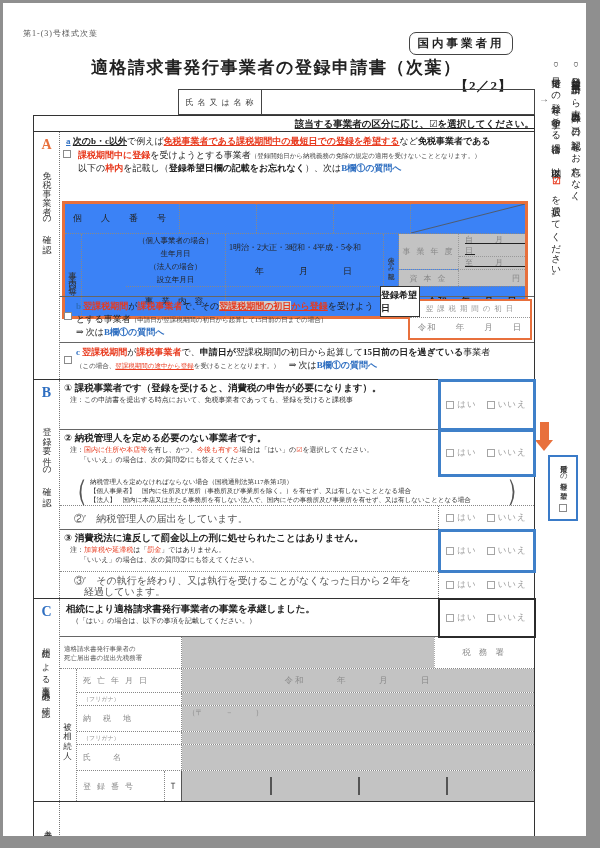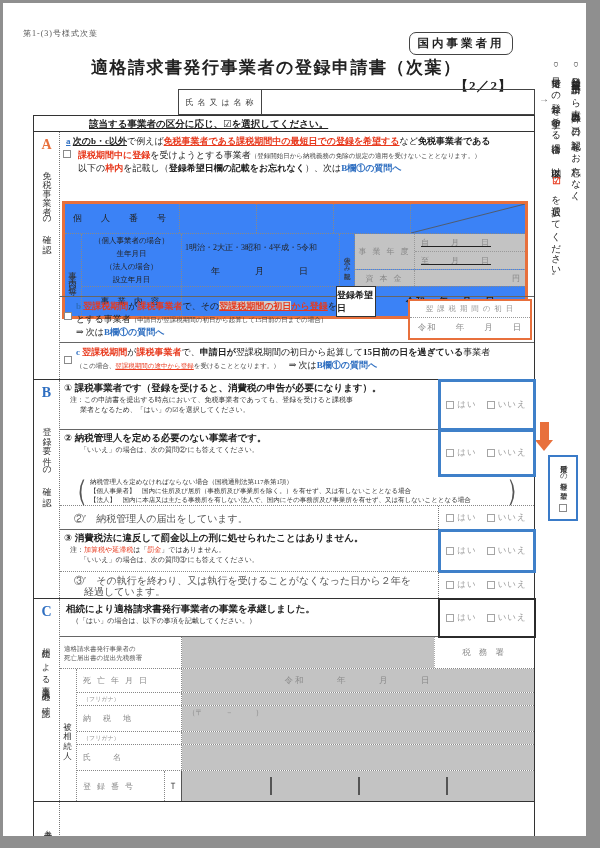--- a/index.html
+++ b/index.html
@@ -39,21 +39,21 @@
   .shortcut-box{left:545px;top:452px;width:30px;height:66px;border:2px solid #3a7bc8;box-sizing:border-box;
     display:flex;flex-direction:column;align-items:center;padding-top:3px;}
   .shortcut-box .lbl{writing-mode:vertical-rl;text-orientation:upright;font-size:7.5px;height:44px;line-height:1.4;color:#333;}
 
   
   .cb{display:inline-block;width:8px;height:8px;border:1px solid #8a8a8a;background:#fff;box-sizing:border-box;flex:none;}
 
   
   .main{left:30px;top:112px;width:502px;border:1.5px solid #333;box-sizing:border-box;background:#fff;}
   .instr-row{height:16px;border-bottom:1px solid #333;font-size:9.5px;font-weight:bold;
-    text-decoration:underline;padding-left:55px;line-height:15px;box-sizing:border-box;}
+    text-decoration:underline;padding-left:55px;line-height:15px;box-sizing:border-box;text-align:right;}
   .sec{display:flex;border-bottom:1.5px solid #333;}
   .sec:last-child{border-bottom:none;}
   .sec-label{width:26px;border-right:1px dotted #777;position:relative;flex:none;box-sizing:border-box;}
   .sec-letter{position:absolute;top:5px;left:0;width:100%;text-align:center;font-size:14px;font-weight:bold;}
   .sec-side{position:absolute;top:34px;left:0;width:100%;display:flex;justify-content:center;}
   .sec-side span{writing-mode:vertical-rl;text-orientation:upright;font-size:9px;color:#333;}
   .sec-content{flex:1;position:relative;box-sizing:border-box;}
 
   
   .secA{height:247px;}
@@ -62,21 +62,21 @@
   .a-cb{position:absolute;left:3px;top:18px;}
   .a-ind{padding-left:12px;display:block;}
   .frame{position:absolute;left:2px;top:45px;width:466px;height:118px;border:3px solid #e8703c;box-sizing:border-box;
     display:flex;flex-direction:column;background:#3b82f6;margin-top:24px;}
   .frame .r1{height:29px;display:flex;border-bottom:1px dotted #888;flex:none;}
   .frame .r1 .pnlbl{width:115px;border-right:1px dotted #888;font-size:9px;letter-spacing:5px;
     display:flex;align-items:center;justify-content:center;box-sizing:border-box;}
   .frame .r1 .cell{width:77px;border-right:1px dotted #888;box-sizing:border-box;}
   .frame .r1 .diag{flex:1;position:relative;}
   .frame .r1 .diag svg{position:absolute;inset:0;width:100%;height:100%;}
-  .frame .r23{flex:1;display:flex;}
+  .frame .r23{flex:1;display:flex;gap:44px;}
   .vlab{width:17px;border-right:1px dotted #888;display:flex;align-items:center;justify-content:center;flex:none;box-sizing:border-box;}
   .vlab span{writing-mode:vertical-rl;text-orientation:upright;font-size:8.5px;letter-spacing:4px;color:#333;}
   .r23-right{flex:1;display:flex;flex-direction:column;}
   .row2{height:53px;display:flex;border-bottom:1px dotted #888;flex:none;box-sizing:border-box;}
   .birthlbl{width:100px;border-right:1px dotted #888;font-size:7.5px;text-align:center;
     display:flex;flex-direction:column;justify-content:center;gap:3px;box-sizing:border-box;color:#222;}
   .datecell{width:158px;border-right:1px dotted #888;font-size:8px;display:flex;flex-direction:column;
     justify-content:space-around;padding:2px 3px;box-sizing:border-box;}
   .datecell .ymd{font-size:9px;text-align:center;letter-spacing:2px;}
   .corp{width:15px;display:flex;align-items:center;justify-content:center;border-right:1px dotted #888;box-sizing:border-box;}
@@ -309,36 +309,36 @@
         <div class="sec-side">
             <span style="letter-spacing:10px;">登録要件の確認</span>
           </div>
       </div>
       <div class="sec-content" style="display:flex;flex-direction:column;">
 
         <div class="brow rq1">
           <div class="q">
             <div class="qtitle sans">① 課税事業者です（登録を受けると、消費税の申告が必要になります）。</div>
             <div class="qnote">注：この申請書を提出する時点において、免税事業者であっても、登録を受けると課税事</div>
-            <div class="qnote" style="padding-left:16px;">業者となるため、「はい」の☑を選択してください。</div>
           </div>
           <div class="ans-cell ansblue">
             <div class="ans">
               <span class="cb"></span>
                 <span>はい</span>
               <span class="gap"></span>
               <span class="cb"></span>
                 <span>いいえ</span>
             </div>
           </div>
         </div>
 
         <div class="brow rq2">
           <div class="q">
             <div class="qtitle sans">② 納税管理人を定める必要のない事業者です。</div>
+            <div class="qnote"><span>注：</span><span class="red">国内に住所や本店等</span><span>を有し、かつ、</span><span class="red">今後も有する</span><span>場合は「はい」の</span><span class="red">☑</span><span>を選択してください。</span></div>
             <div class="qnote" style="padding-left:16px;">「いいえ」の場合は、次の質問②′にも答えてください。</div>
           </div>
           <div class="ans-cell ansblue">
             <div class="ans">
               <span class="cb"></span>
                 <span>はい</span>
               <span class="gap"></span>
               <span class="cb"></span>
                 <span>いいえ</span>
             </div>

